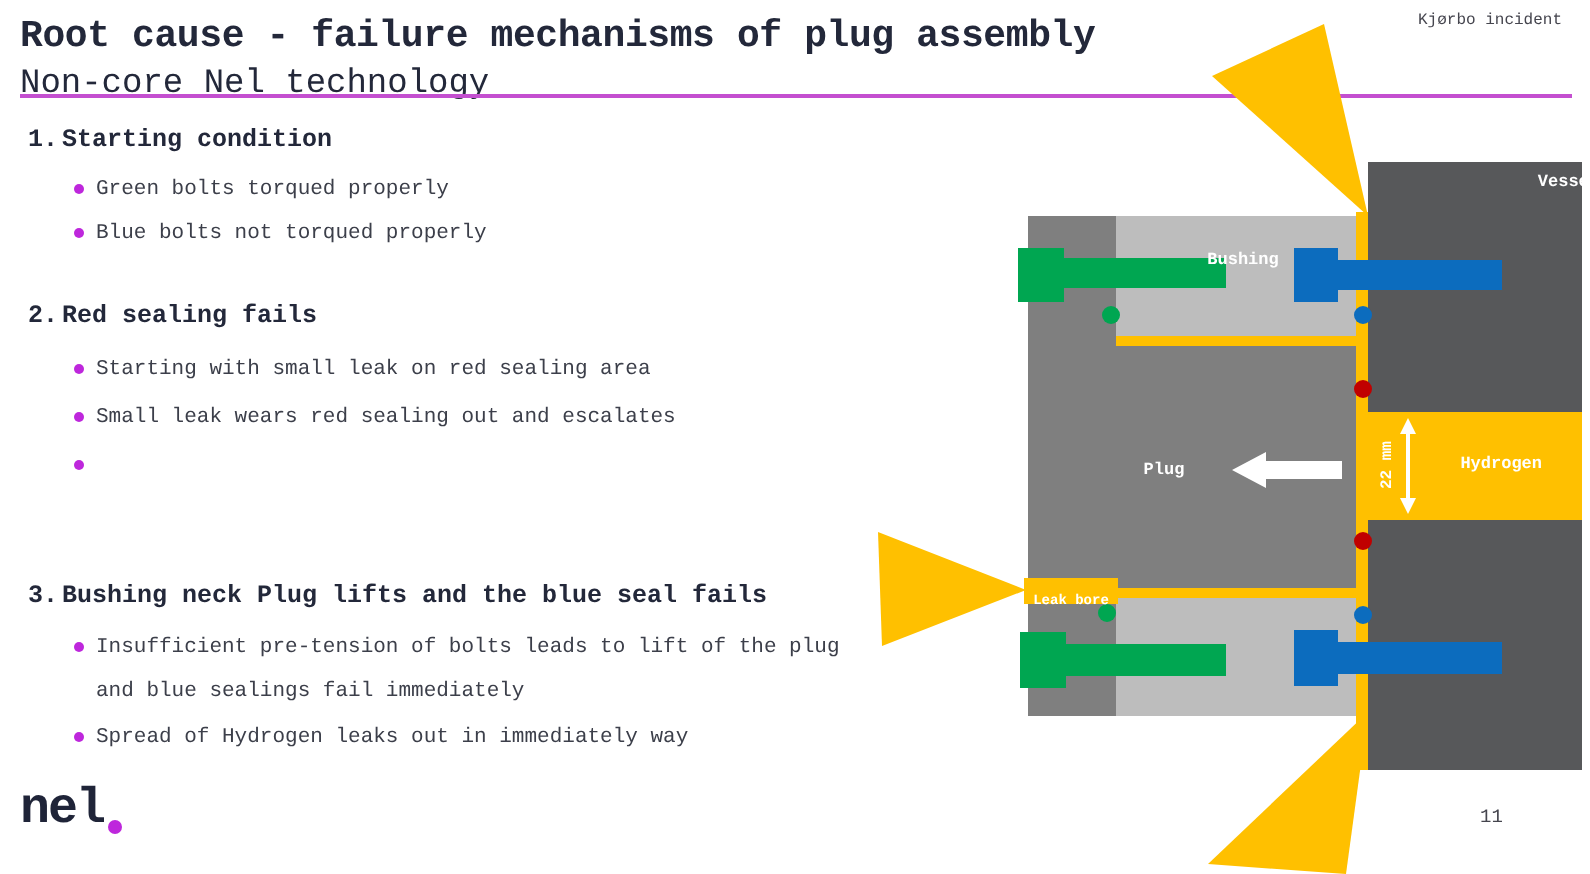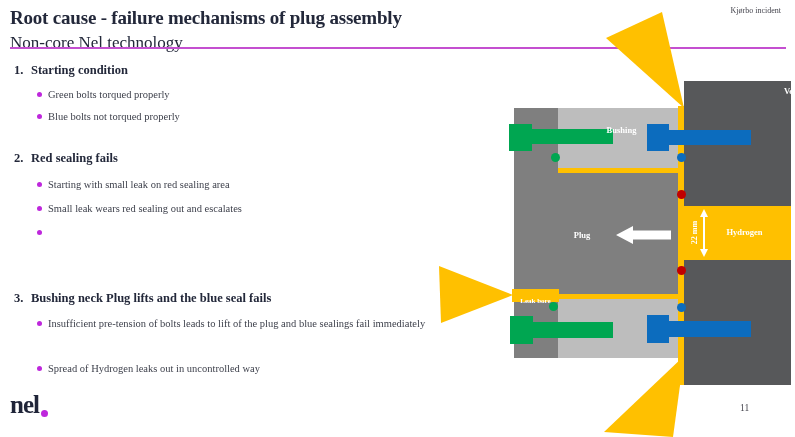--- a/index.html
+++ b/index.html
@@ -1,18 +1,18 @@
 <!DOCTYPE html>
 <html style="--yellow: #FFC000; --green: #00A651; --blue: #0C6CBE; --red: #C00000; --plug_gray: #7F7F7F; --bushing_gray: #BDBDBD; --vessel_gray: #57585A; --magenta: #C44FD0; --bullet_magenta: #BE27DC; --text_dark: #23283A; --logo_navy: #1F2438;"><head>
 <meta charset="utf-8">
 <style>
   html,body{margin:0;padding:0;background:#e8e8e8;}
   .slide{
     position:relative;width:795px;height:437px;background:#ffffff;overflow:hidden;
-    font-family:Liberation Serif, serif;margin:0 auto;
+    font-family:Liberation Mono, monospace;margin:0 auto;
   }
   .abs{position:absolute;}
   
   .title{left:10px;top:7px;font-size:19px;font-weight:600;color:var(--text_dark);letter-spacing:-0.2px;}
   .subtitle{left:10px;top:33px;font-size:17px;color:var(--text_dark);}
   .corner-tag{right:14px;top:6px;font-size:8px;color:#45454e;}
   .divider{left:10px;top:47px;width:776px;height:2px;background:var(--magenta);z-index:1;}
   
   .content{position:absolute;inset:0;z-index:3;}
   .sec-h{position:absolute;left:14px;width:420px;font-size:12.5px;font-weight:700;color:var(--text_dark);display:flex;}
@@ -31,21 +31,21 @@
   .strip-top{left:558px;top:168px;width:127px;height:5px;background:var(--yellow);}
   .strip-bottom{left:514px;top:294px;width:171px;height:5px;background:var(--yellow);}
   .seal-band{left:678px;top:106px;width:6px;height:279px;background:var(--yellow);}
   .vessel{left:684px;top:81px;width:107px;height:304px;background:var(--vessel_gray);}
   .hydrogen{left:684px;top:206px;width:107px;height:54px;background:var(--yellow);}
   .leak-box{left:512px;top:289px;width:47px;height:13px;background:var(--yellow);text-align:center;}
   .dlabel{color:#ffffff;font-weight:700;font-size:8.5px;}
   .bushing-label{left:558px;top:113px;width:127px;text-align:center;margin-top:12px;}
   .vessel-label{left:684px;top:86px;width:97px;text-align:right;margin-left:44px;}
   .plug-label{left:558px;top:230px;width:48px;text-align:center;}
-  .hydrogen-label{left:698px;top:227px;width:93px;text-align:center;}
+  .hydrogen-label{left:678px;top:227px;width:93px;text-align:right;}
   .leak-label{font-size:7px;line-height:13px;}
   .dim-label{left:672px;top:228px;width:44px;text-align:center;font-size:8px;transform:rotate(-90deg);}
   .bolt{position:absolute;}
   .g{background:var(--green);} .b{background:var(--blue);}
   .g-top-head{left:509px;top:124px;width:23px;height:27px;}
   .g-top-shaft{left:532px;top:129px;width:81px;height:15px;}
   .b-top-head{left:647px;top:124px;width:22px;height:27px;}
   .b-top-shaft{left:669px;top:130px;width:82px;height:15px;}
   .g-bot-head{left:510px;top:316px;width:23px;height:28px;}
   .g-bot-shaft{left:533px;top:322px;width:80px;height:16px;}
@@ -108,21 +108,21 @@
     <div class="sec-h" style="top:291px">
       <span class="num">3.</span>
       <span>Bushing neck Plug lifts and the blue seal fails</span>
     </div>
     <div class="bullet" style="top:313px">
       <span class="dot"></span>
       <span>Insufficient pre-tension of bolts leads to lift of the plug and blue sealings fail immediately</span>
     </div>
     <div class="bullet" style="top:358px">
       <span class="dot"></span>
-      <span>Spread of Hydrogen leaks out in uncontrolled way</span>
+      <span>Spread of Hydrogen leaks out in immediately way</span>
     </div>
   </div>
 
   <div class="diagram">
     <div class="abs plug-col"></div>
     <div class="abs bushing-top"></div>
     <div class="abs bushing-bottom"></div>
     <div class="abs plug-body"></div>
     <div class="abs strip-top"></div>
     <div class="abs strip-bottom"></div>

